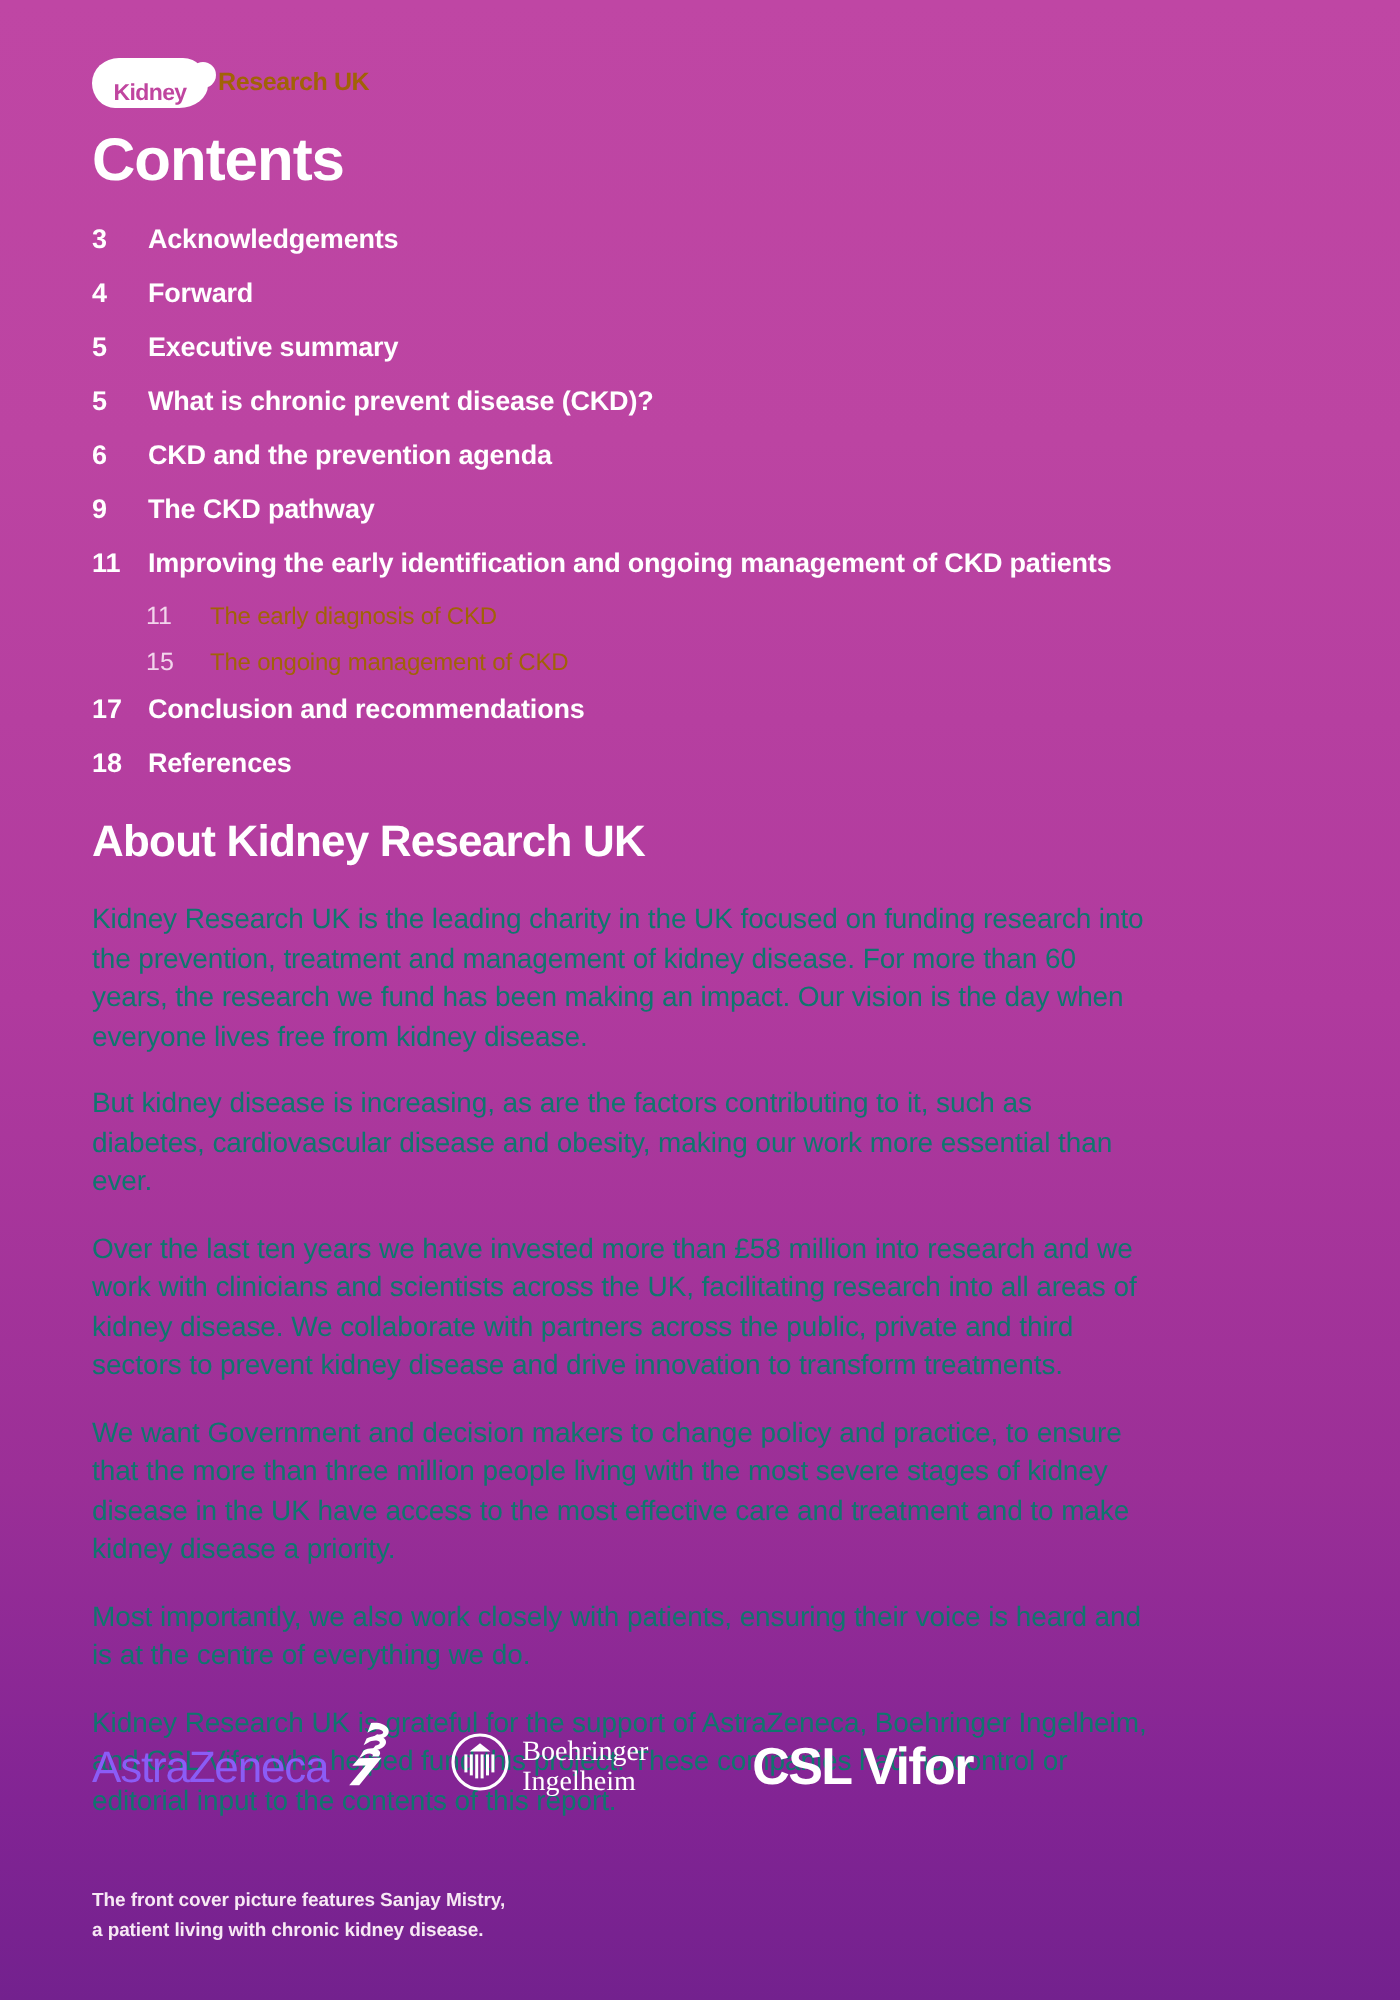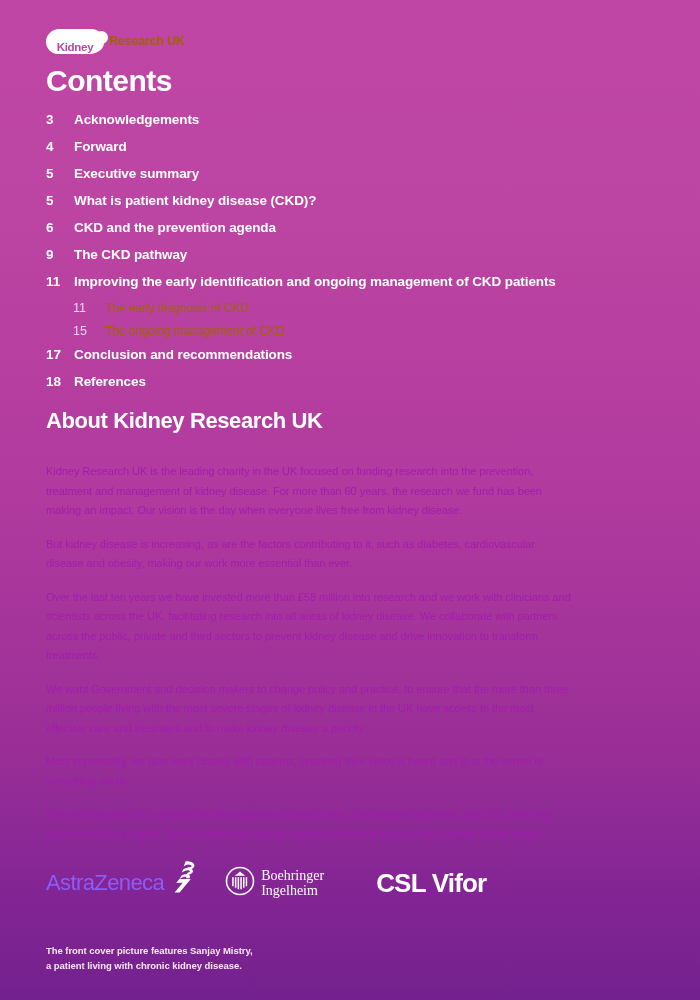--- a/index.html
+++ b/index.html
@@ -139,24 +139,24 @@
     letter-spacing: -0.4px;
     margin: 0;
   }
   .about-body {
     position: absolute;
     top: 450px;
     left: 46px;
     width: 528px;
   }
   .about-body p {
-    margin: 12px 0 14px 0;
-    font-size: 11px;
+    margin: 0 0 14px 0;
+    font-size: 14px;
     line-height: 19.5px;
-    color: #a21caf;
+    color: #0f766e;
     letter-spacing: -0.05px;
   }
 
   
   .sponsors {
     position: absolute;
     top: 866px;
     left: 46px;
     display: flex;
     align-items: center;
@@ -234,21 +234,21 @@
       <div class="toc-row">
         <span class="toc-num">4</span>
         <span class="toc-label">Forward</span>
       </div>
       <div class="toc-row">
         <span class="toc-num">5</span>
         <span class="toc-label">Executive summary</span>
       </div>
       <div class="toc-row">
         <span class="toc-num">5</span>
-        <span class="toc-label">What is patient kidney disease (CKD)?</span>
+        <span class="toc-label">What is chronic prevent disease (CKD)?</span>
       </div>
       <div class="toc-row">
         <span class="toc-num">6</span>
         <span class="toc-label">CKD and the prevention agenda</span>
       </div>
       <div class="toc-row">
         <span class="toc-num">9</span>
         <span class="toc-label">The CKD pathway</span>
       </div>
       <div class="toc-row">

